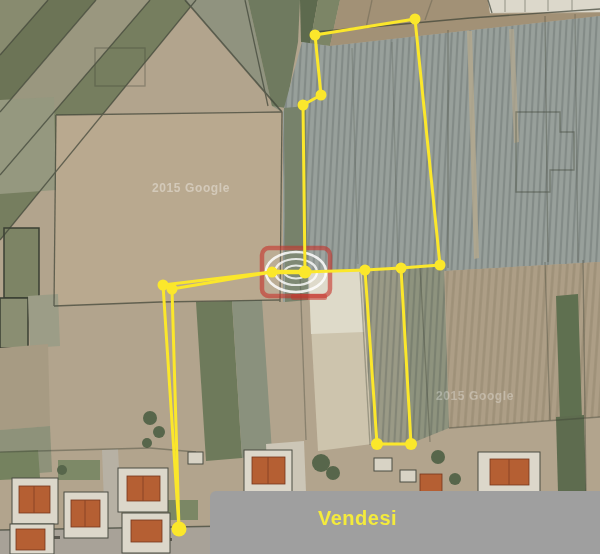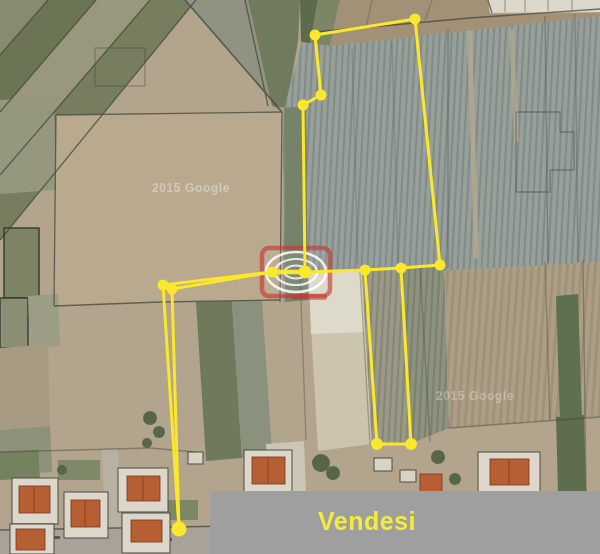--- a/index.html
+++ b/index.html
@@ -1,20 +1,20 @@
 <!DOCTYPE html>
 <html><head>
 <meta charset="utf-8">
 <style>
   html,body{margin:0;padding:0;background:#2a2a2a;font-family:"Liberation Sans",sans-serif;}
   .stage{position:relative;width:600px;height:554px;overflow:hidden;background:#fdba74;}
   .stage svg{position:absolute;left:0;top:0;display:block;}
   .banner{position:absolute;left:210px;top:491px;width:390px;height:63px;
           background:#9f9f9f;border-top-left-radius:6px;box-sizing:border-box;}
-  .banner span{position:absolute;left:108px;top:16px;font-size:25px;font-weight:bold;
+  .banner span{position:absolute;left:108px;top:16px;font-size:20px;font-weight:bold;
                color:#f4eb3c;letter-spacing:.5px;}
   .wm{font-weight:bold;letter-spacing:.6px;}
 </style>
 </head>
 <body>
 
 <div class="stage">
 <svg width="600" height="554" viewBox="0 0 600 554">
   <defs>
     <pattern id="rows" width="6" height="10" patternUnits="userSpaceOnUse" patternTransform="rotate(3)">

